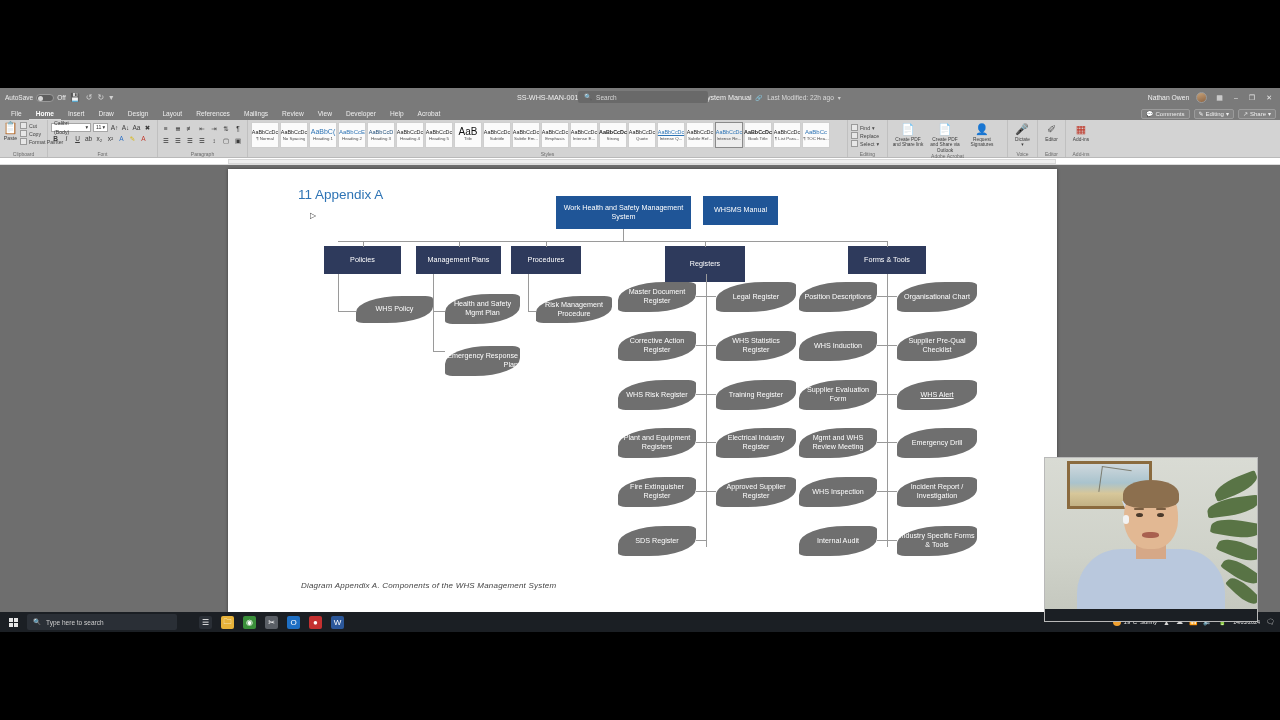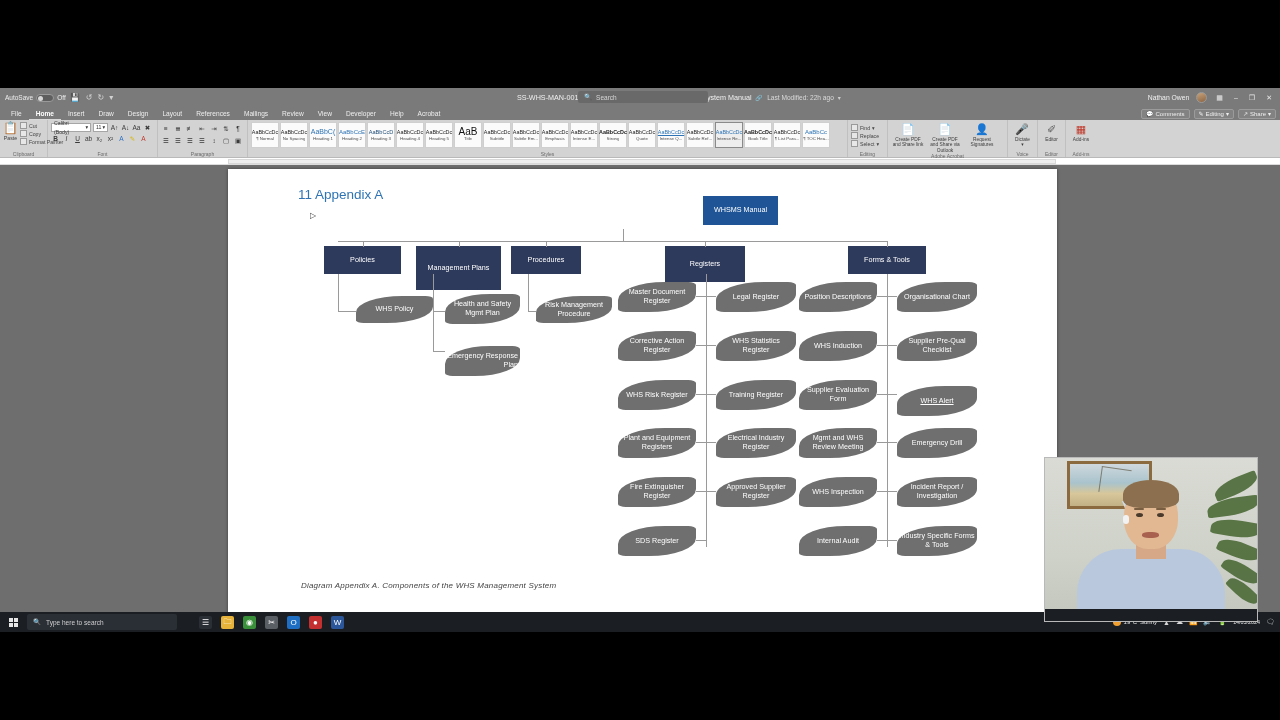--- a/index.html
+++ b/index.html
@@ -565,27 +565,28 @@
 
     <div class="rulerbar">
         <div class="ruler-inner"></div>
       </div>
 
     <div class="canvas">
       <div class="page">
         <div class="doc-h1">11 Appendix A</div>
         <div class="cursor-mark">▷</div>
         <div class="diagram" id="diagram">
+            <div class="node lvl0" style="left: 328px; top: 27px; width: 135px; height: 33px;">Work Health and Safety Management System</div>
             <div class="node lvl0" style="left: 475px; top: 27px; width: 75px; height: 29px;">WHSMS Manual</div>
             <div class="connector" style="left: 395px; top: 60px; width: 1px; height: 13px; background: rgb(154, 154, 154);"></div>
             <div class="connector" style="left: 110px; top: 72px; width: 550px; height: 1px; background: rgb(154, 154, 154);"></div>
             <div class="connector" style="left: 395px; top: 72px; width: 265px; height: 1px; background: rgb(154, 154, 154);"></div>
             <div class="node lvl1" style="left: 96px; top: 77px; width: 77px; height: 28px;">Policies</div>
             <div class="connector" style="left: 134.5px; top: 72px; width: 1px; height: 6px; background: rgb(154, 154, 154);"></div>
-            <div class="node lvl1" style="left: 188px; top: 77px; width: 85px; height: 44px;">Management Plans</div>
+            <div class="node lvl1" style="left: 188px; top: 77px; width: 85px; height: 28px;">Management Plans</div>
             <div class="connector" style="left: 230.5px; top: 72px; width: 1px; height: 6px; background: rgb(154, 154, 154);"></div>
             <div class="node lvl1" style="left: 283px; top: 77px; width: 70px; height: 28px;">Procedures</div>
             <div class="connector" style="left: 318px; top: 72px; width: 1px; height: 6px; background: rgb(154, 154, 154);"></div>
             <div class="node lvl1" style="left: 437px; top: 77px; width: 80px; height: 36px;">Registers</div>
             <div class="connector" style="left: 477px; top: 72px; width: 1px; height: 6px; background: rgb(154, 154, 154);"></div>
             <div class="node lvl1" style="left: 620px; top: 77px; width: 78px; height: 28px;">Forms &amp; Tools</div>
             <div class="connector" style="left: 659px; top: 72px; width: 1px; height: 6px; background: rgb(154, 154, 154);"></div>
             <div class="connector" style="left: 110px; top: 105px; width: 1px; height: 38px; background: rgb(154, 154, 154);"></div>
             <div class="connector" style="left: 110px; top: 142px; width: 18px; height: 1px; background: rgb(154, 154, 154);"></div>
             <div class="node leaf" style="left: 128px; top: 127px; width: 77px; height: 27px;">WHS Policy</div>
@@ -630,21 +631,21 @@
             <div class="node leaf" style="left: 571px; top: 259px; width: 78px; height: 30px;">Mgmt and WHS Review Meeting</div>
             <div class="connector" style="left: 649px; top: 273px; width: 10px; height: 1px; background: rgb(154, 154, 154);"></div>
             <div class="node leaf" style="left: 571px; top: 308px; width: 78px; height: 30px;">WHS Inspection</div>
             <div class="connector" style="left: 649px; top: 322px; width: 10px; height: 1px; background: rgb(154, 154, 154);"></div>
             <div class="node leaf" style="left: 571px; top: 357px; width: 78px; height: 30px;">Internal Audit</div>
             <div class="connector" style="left: 649px; top: 371px; width: 10px; height: 1px; background: rgb(154, 154, 154);"></div>
             <div class="node leaf" style="left: 669px; top: 113px; width: 80px; height: 30px;">Organisational Chart</div>
             <div class="connector" style="left: 659px; top: 127px; width: 10px; height: 1px; background: rgb(154, 154, 154);"></div>
             <div class="node leaf" style="left: 669px; top: 162px; width: 80px; height: 30px;">Supplier Pre-Qual Checklist</div>
             <div class="connector" style="left: 659px; top: 176px; width: 10px; height: 1px; background: rgb(154, 154, 154);"></div>
-            <div class="node leaf" style="left: 669px; top: 217px; width: 80px; height: 30px; text-decoration: underline;">WHS Alert</div>
+            <div class="node leaf" style="left: 669px; top: 211px; width: 80px; height: 30px; text-decoration: underline;">WHS Alert</div>
             <div class="connector" style="left: 659px; top: 225px; width: 10px; height: 1px; background: rgb(154, 154, 154);"></div>
             <div class="node leaf" style="left: 669px; top: 259px; width: 80px; height: 30px; text-align: center;">Emergency Drill</div>
             <div class="connector" style="left: 659px; top: 273px; width: 10px; height: 1px; background: rgb(154, 154, 154);"></div>
             <div class="node leaf" style="left: 669px; top: 308px; width: 80px; height: 30px;">Incident Report / Investigation</div>
             <div class="connector" style="left: 659px; top: 322px; width: 10px; height: 1px; background: rgb(154, 154, 154);"></div>
             <div class="node leaf" style="left: 669px; top: 357px; width: 80px; height: 30px;">Industry Specific Forms &amp; Tools</div>
             <div class="connector" style="left: 659px; top: 371px; width: 10px; height: 1px; background: rgb(154, 154, 154);"></div>
           </div>
         <div class="caption">Diagram Appendix A. Components of the WHS Management System</div>
       </div>

